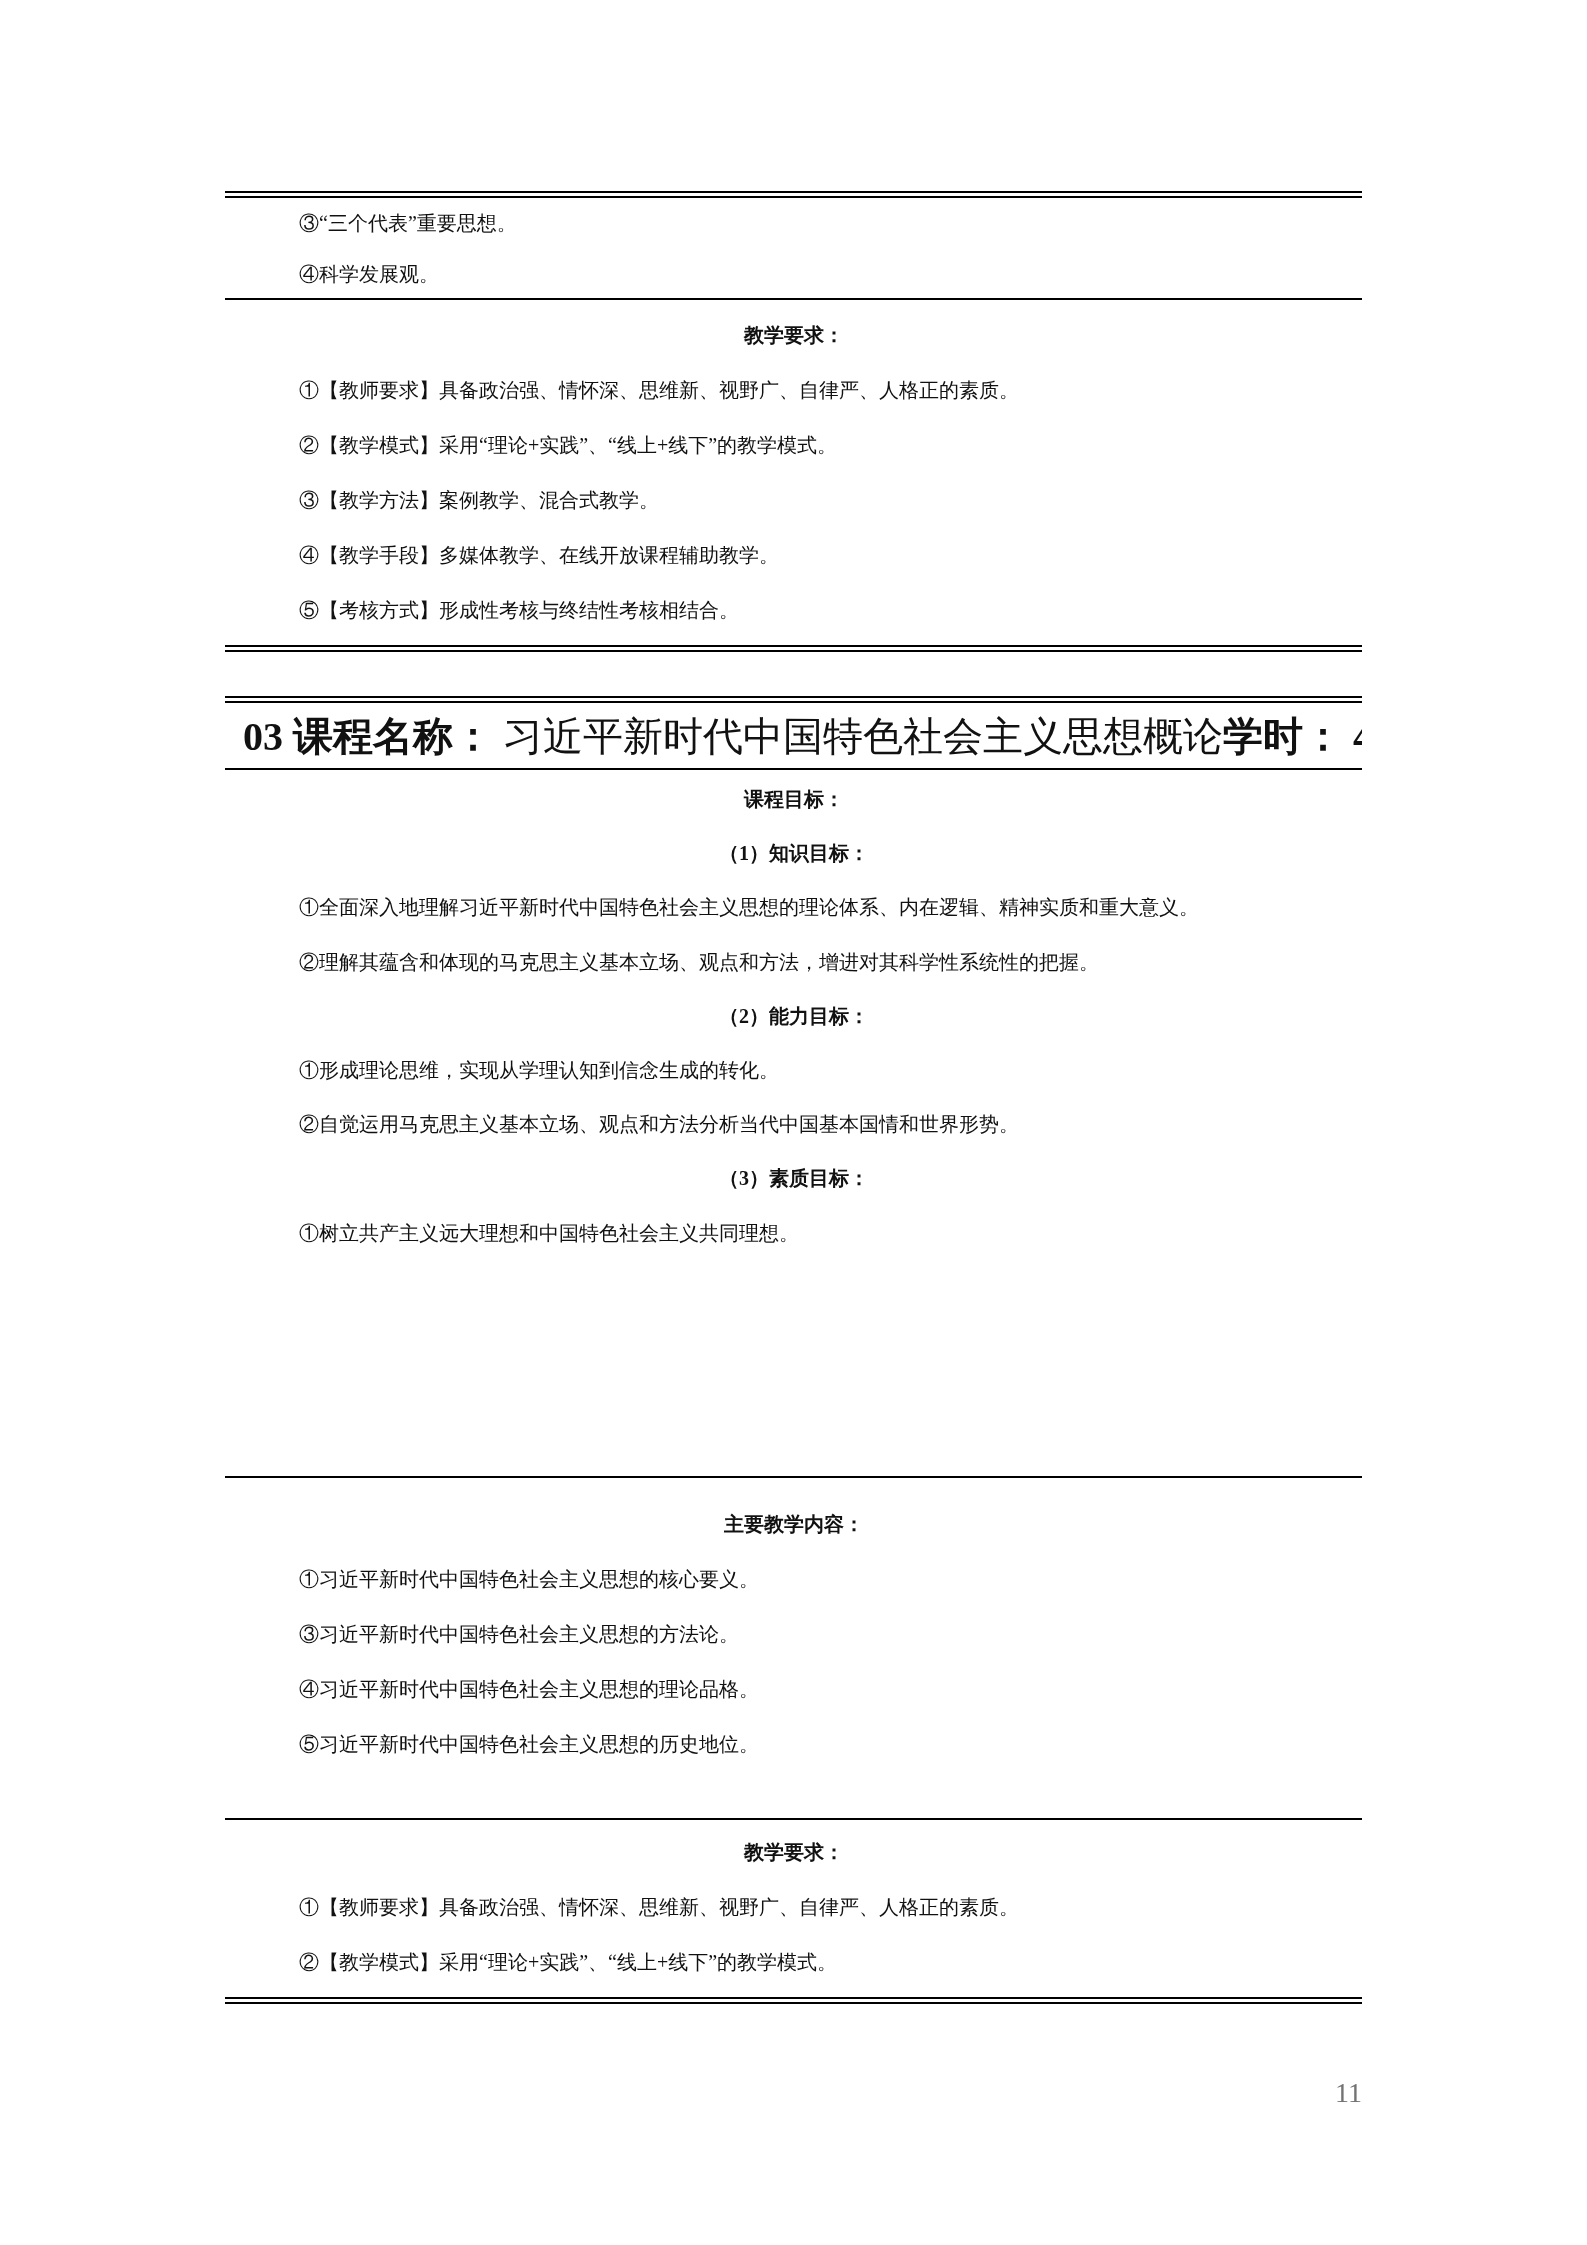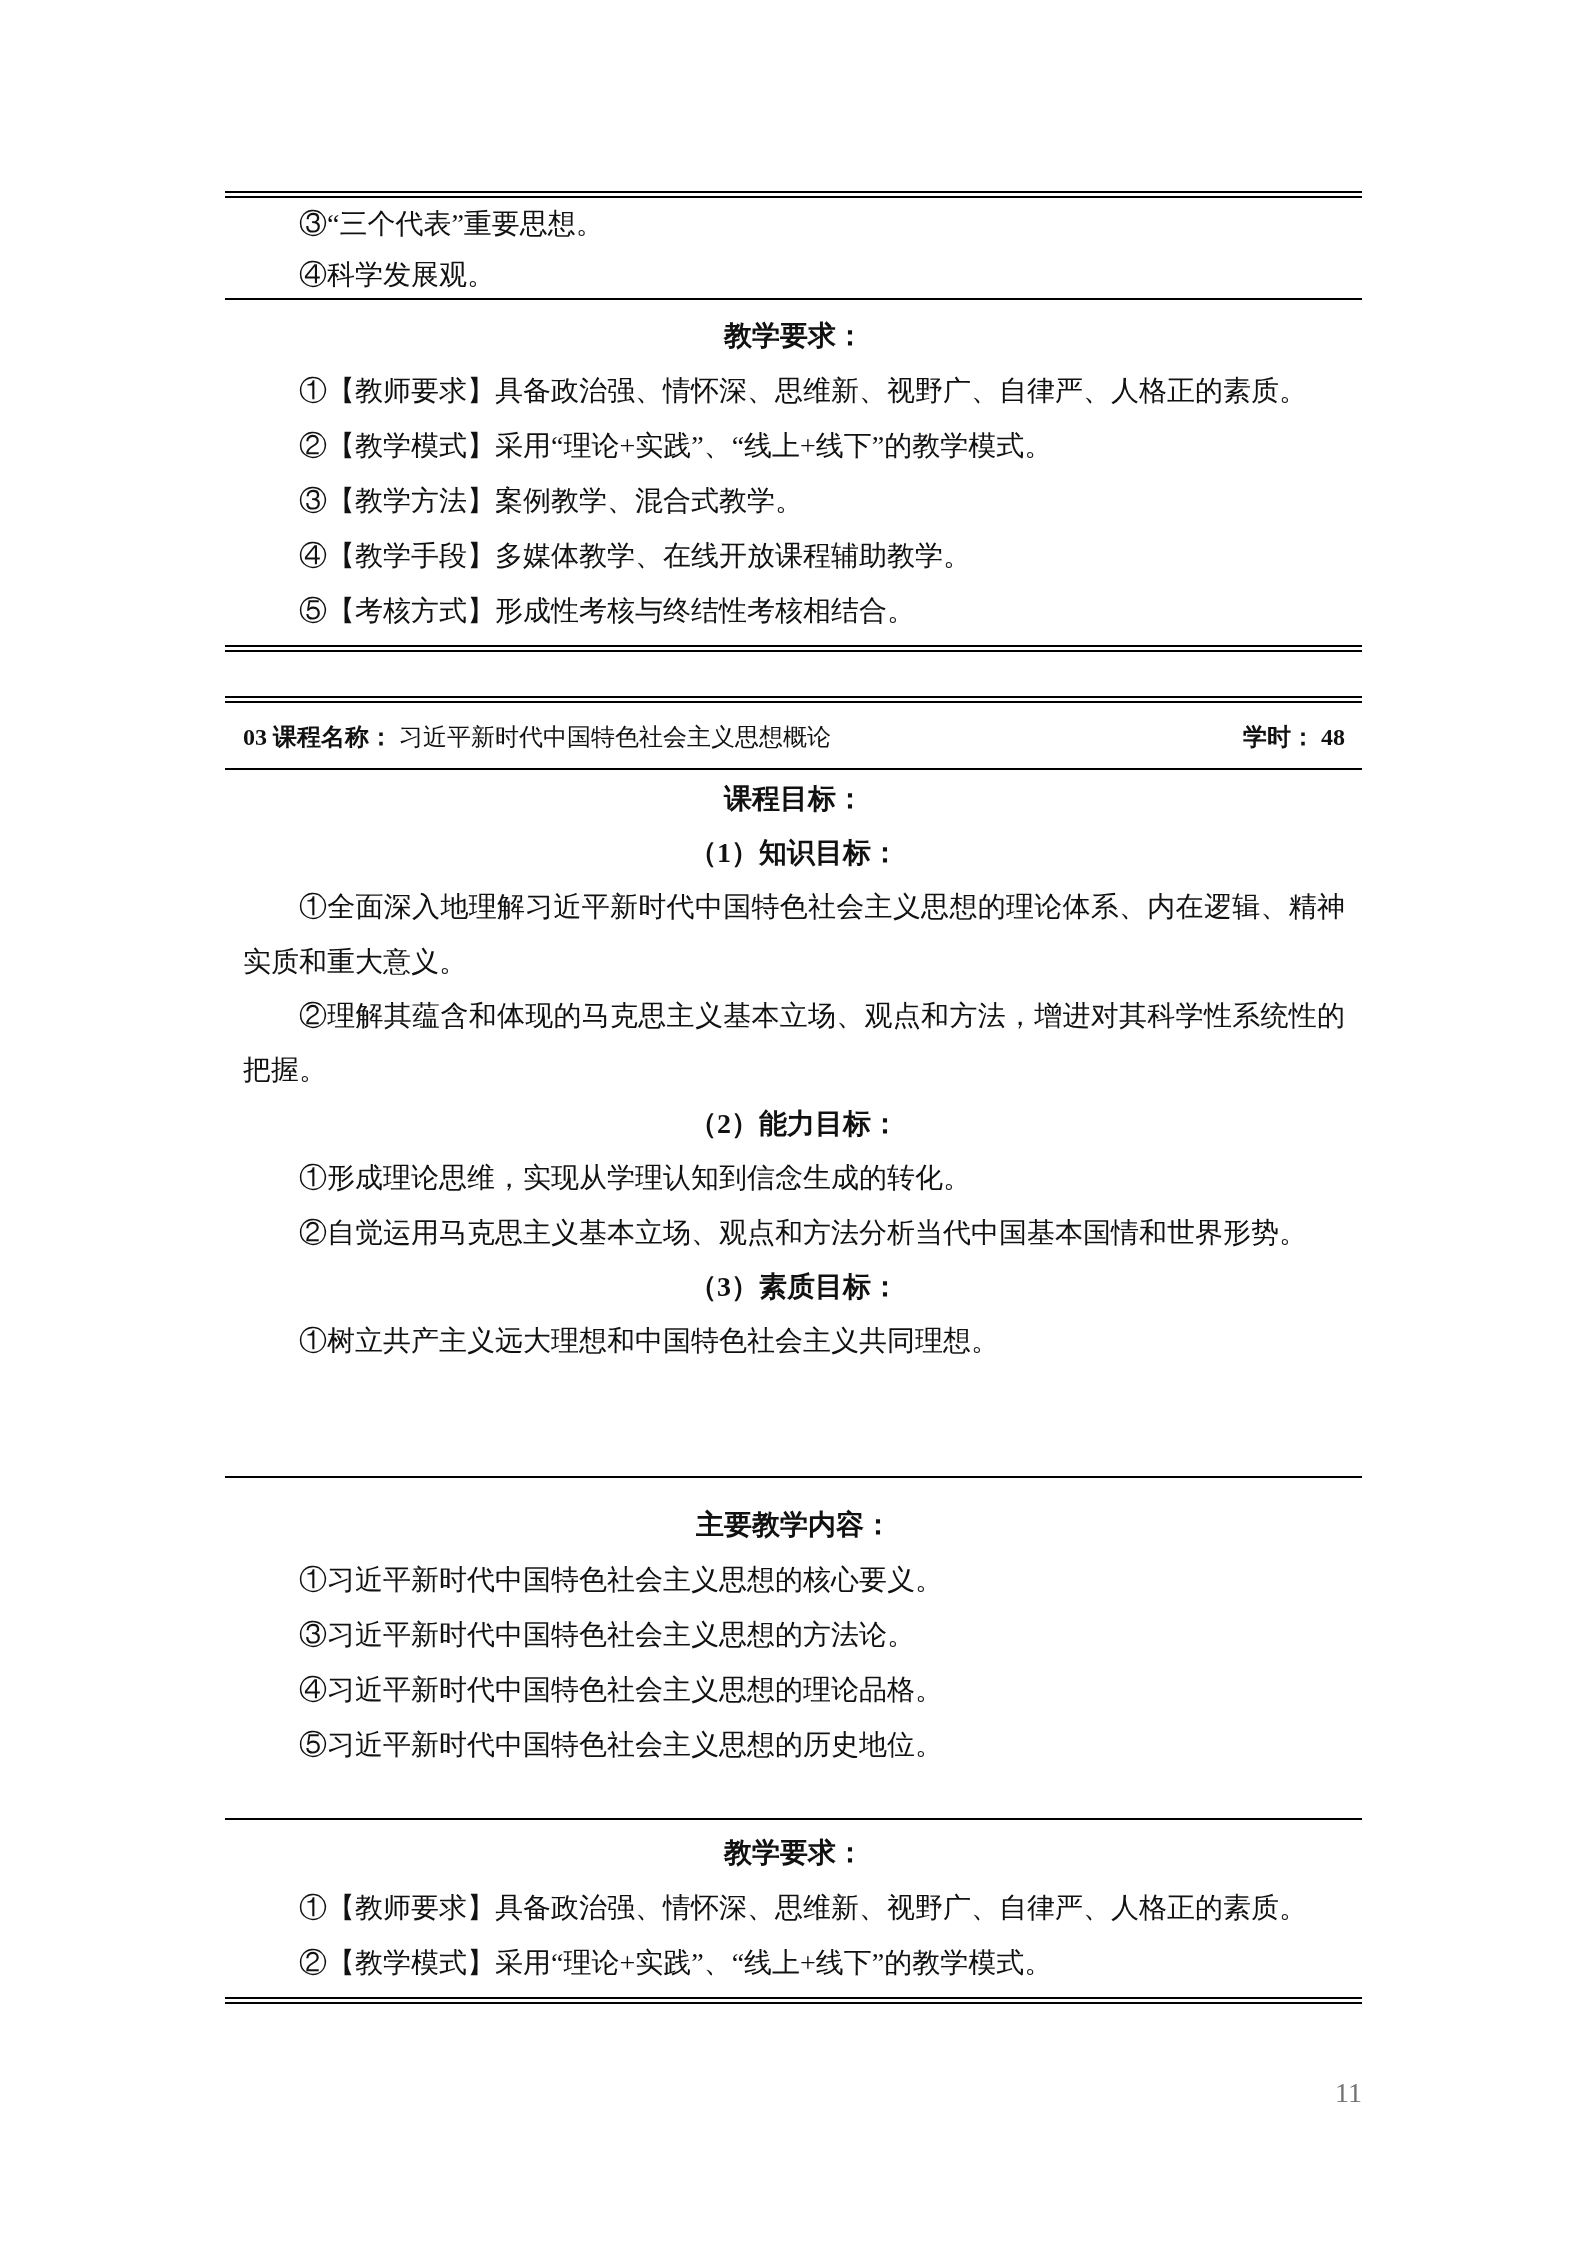--- a/index.html
+++ b/index.html
@@ -12,31 +12,31 @@
     overflow:hidden;
   }
   .content{
     position:absolute;left:225px;top:0;width:1137px;
   }
   .tbl{border-top:7px double #000;border-bottom:7px double #000;}
   .tbl1{margin-top:191px;}
   .tbl-gap{height:44px;}
   .row{box-sizing:border-box;overflow:hidden;border-bottom:2px solid #000;padding:0 17px 0 18px;}
   .row.last{border-bottom:none;}
-  .row p{margin:0;font-size:28px;line-height:55px;text-align:justify;}
+  .row p{margin:0;font-size:20px;line-height:55px;text-align:justify;}
   .row p.head{font-weight:bold;text-align:center;}
   .row p.item{text-indent:56px;}
   .t1-rowA{height:102px;}
   .t1-rowA p{line-height:51px;}
   .t1-rowB{height:345px;padding-top:8px;}
   .t2-title{
     height:67px;padding-top:14px;
     display:flex;justify-content:space-between;align-items:flex-start;
   }
-  .t2-title .lft,.t2-title .rgt{font-size:24px;line-height:40px;white-space:nowrap;}
+  .t2-title .lft,.t2-title .rgt{font-size:40px;line-height:40px;white-space:nowrap;}
   .t2-title .b{font-weight:bold;}
   .t2-obj{height:708px;padding-top:2px;}
   .t2-obj p{line-height:54.2px;}
   .t2-content{height:342px;padding-top:19px;}
   .t2-req{height:177px;padding-top:5px;}
   .page-num{
     position:absolute;left:225px;top:2078px;width:1137px;
     text-align:right;font-size:28px;line-height:30px;color:#737373;
   }
 </style>

